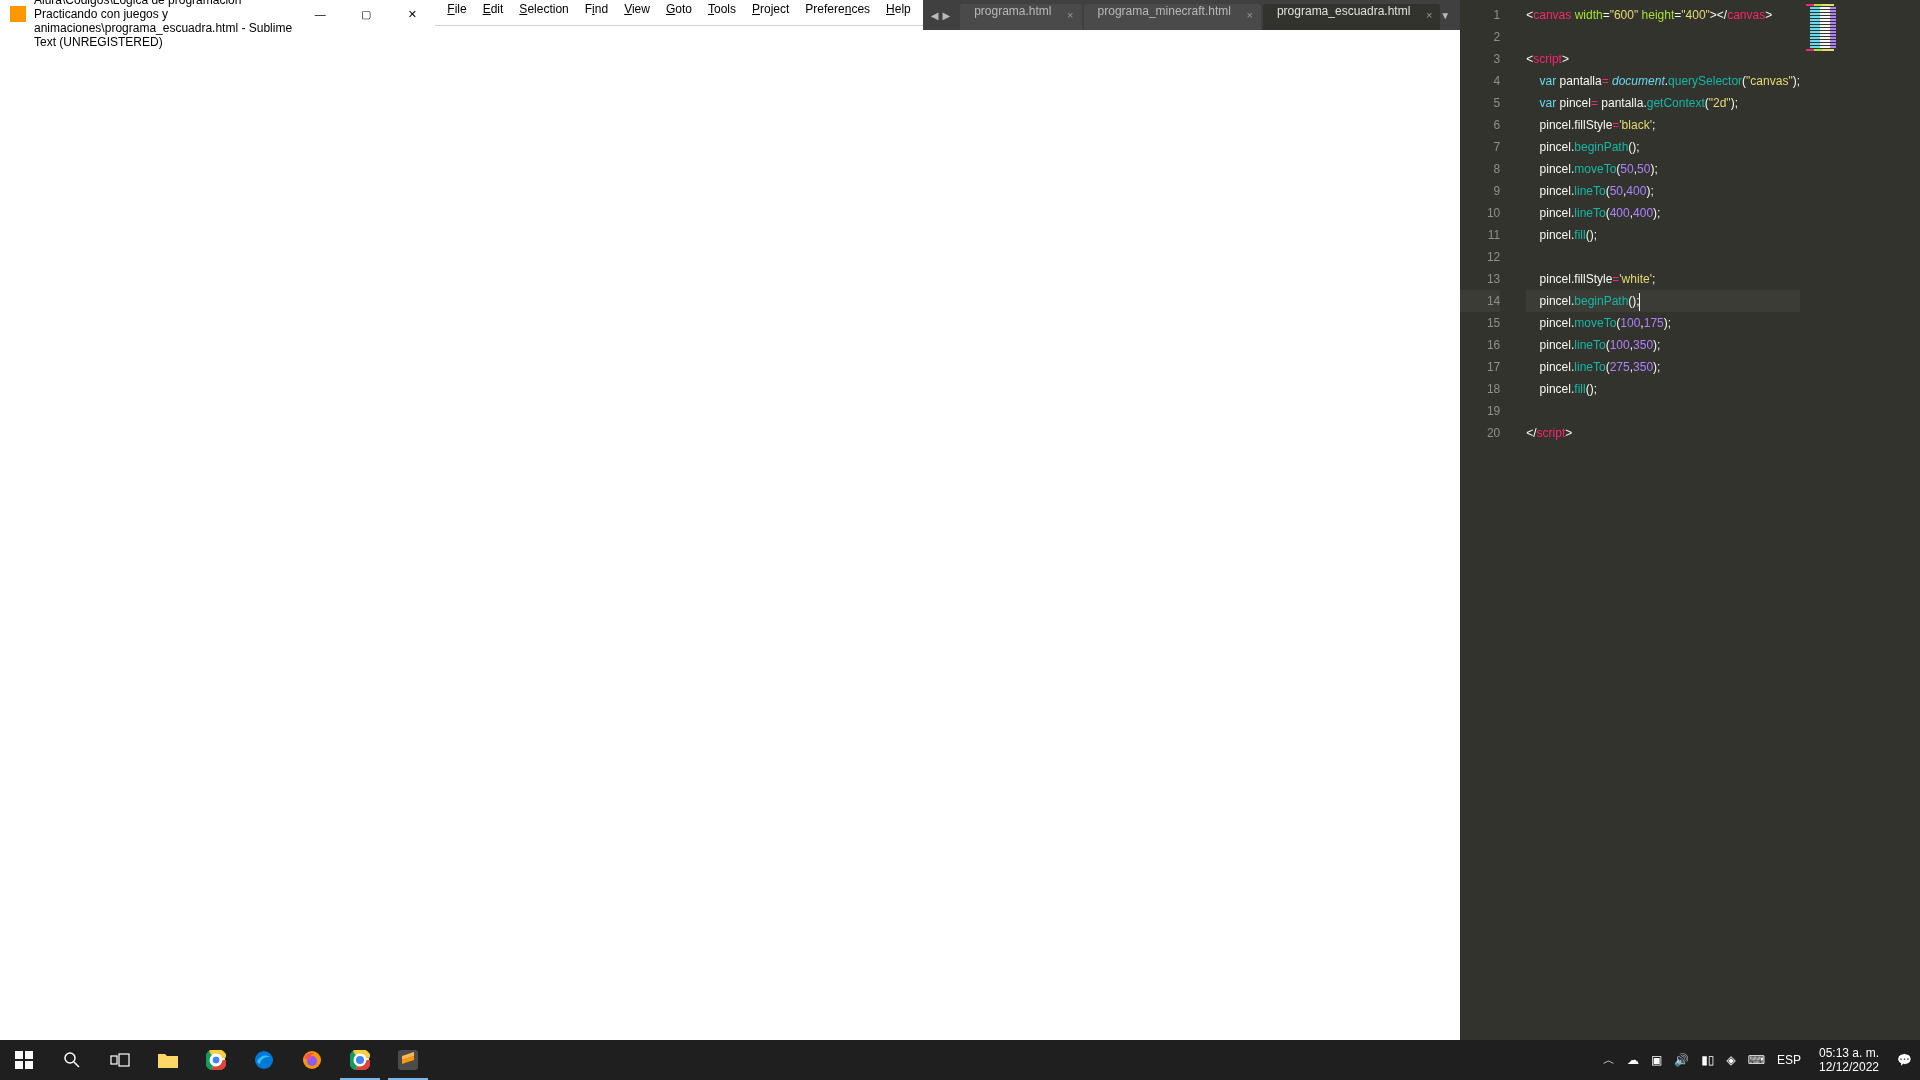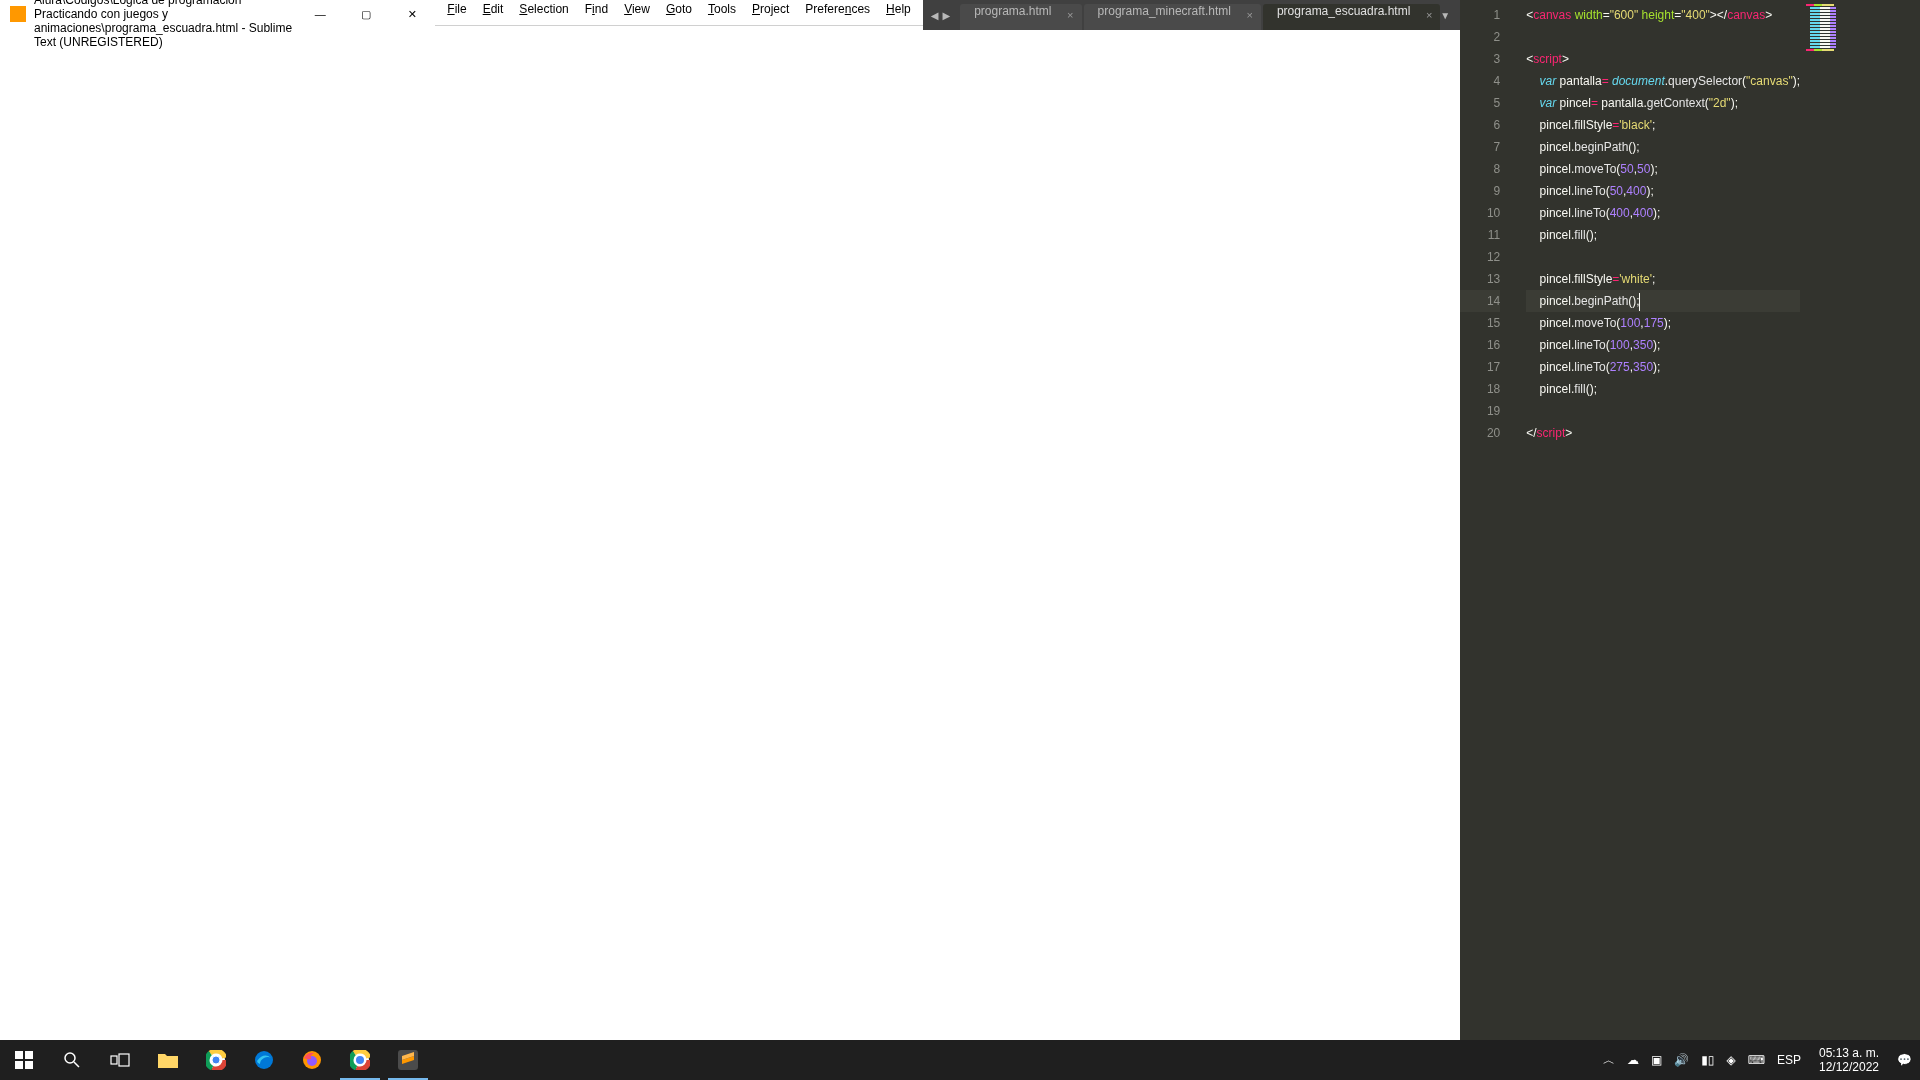--- a/index.html
+++ b/index.html
@@ -29,25 +29,25 @@
 .gutter{width:56px;text-align:right;padding:4px 16px 0 0;color:#8f908a}
 .gutter div{height:22px}
 .gutter div.hl{background:#3b3c35}
 .code{flex:1;padding:4px 0 0 10px;white-space:pre;position:relative}
 .codeline{height:22px}
 .codeline.hl{background:#3b3c35}
 
 .tok-tag{color:#f92672}
 .tok-attr{color:#a6e22e}
 .tok-str{color:#e6db74}
-.tok-kw{color:#66d9ef;font-style:italic}
+.tok-kw{color:#66d9ef;}
 .tok-kw2{color:#f92672}
 .tok-var{color:#f8f8f2}
 .tok-obj{color:#66d9ef;font-style:italic}
-.tok-func{color:#e5e5e5}
+.tok-func{color:#14b8a6}
 .tok-num{color:#ae81ff}
 .tok-punc{color:#f8f8f2}
 
 .minimap{width:120px;background:#32332d;padding:4px 6px;font-size:2px;line-height:3px;color:#888;position:relative}
 .minimap .mmline{height:2px;margin-bottom:1px;background:linear-gradient(to right,#f92672 0,#f92672 8px,#a6e22e 8px,#a6e22e 16px,#e6db74 16px,#e6db74 28px,transparent 28px)}
 .minimap .mmline.alt{background:linear-gradient(to right,transparent 0,transparent 4px,#66d9ef 4px,#66d9ef 14px,#f8f8f2 14px,#f8f8f2 24px,#ae81ff 24px,#ae81ff 30px,transparent 30px)}
 
 .statusbar{height:24px;background:#2f302a;display:flex;align-items:center;color:#c4c4be;font-size:12px;padding:0 12px}
 .statusbar .sb-left{display:flex;align-items:center;gap:10px}
 .statusbar .sb-icon{width:14px;height:11px;border:1px solid #c4c4be;border-radius:1px}

